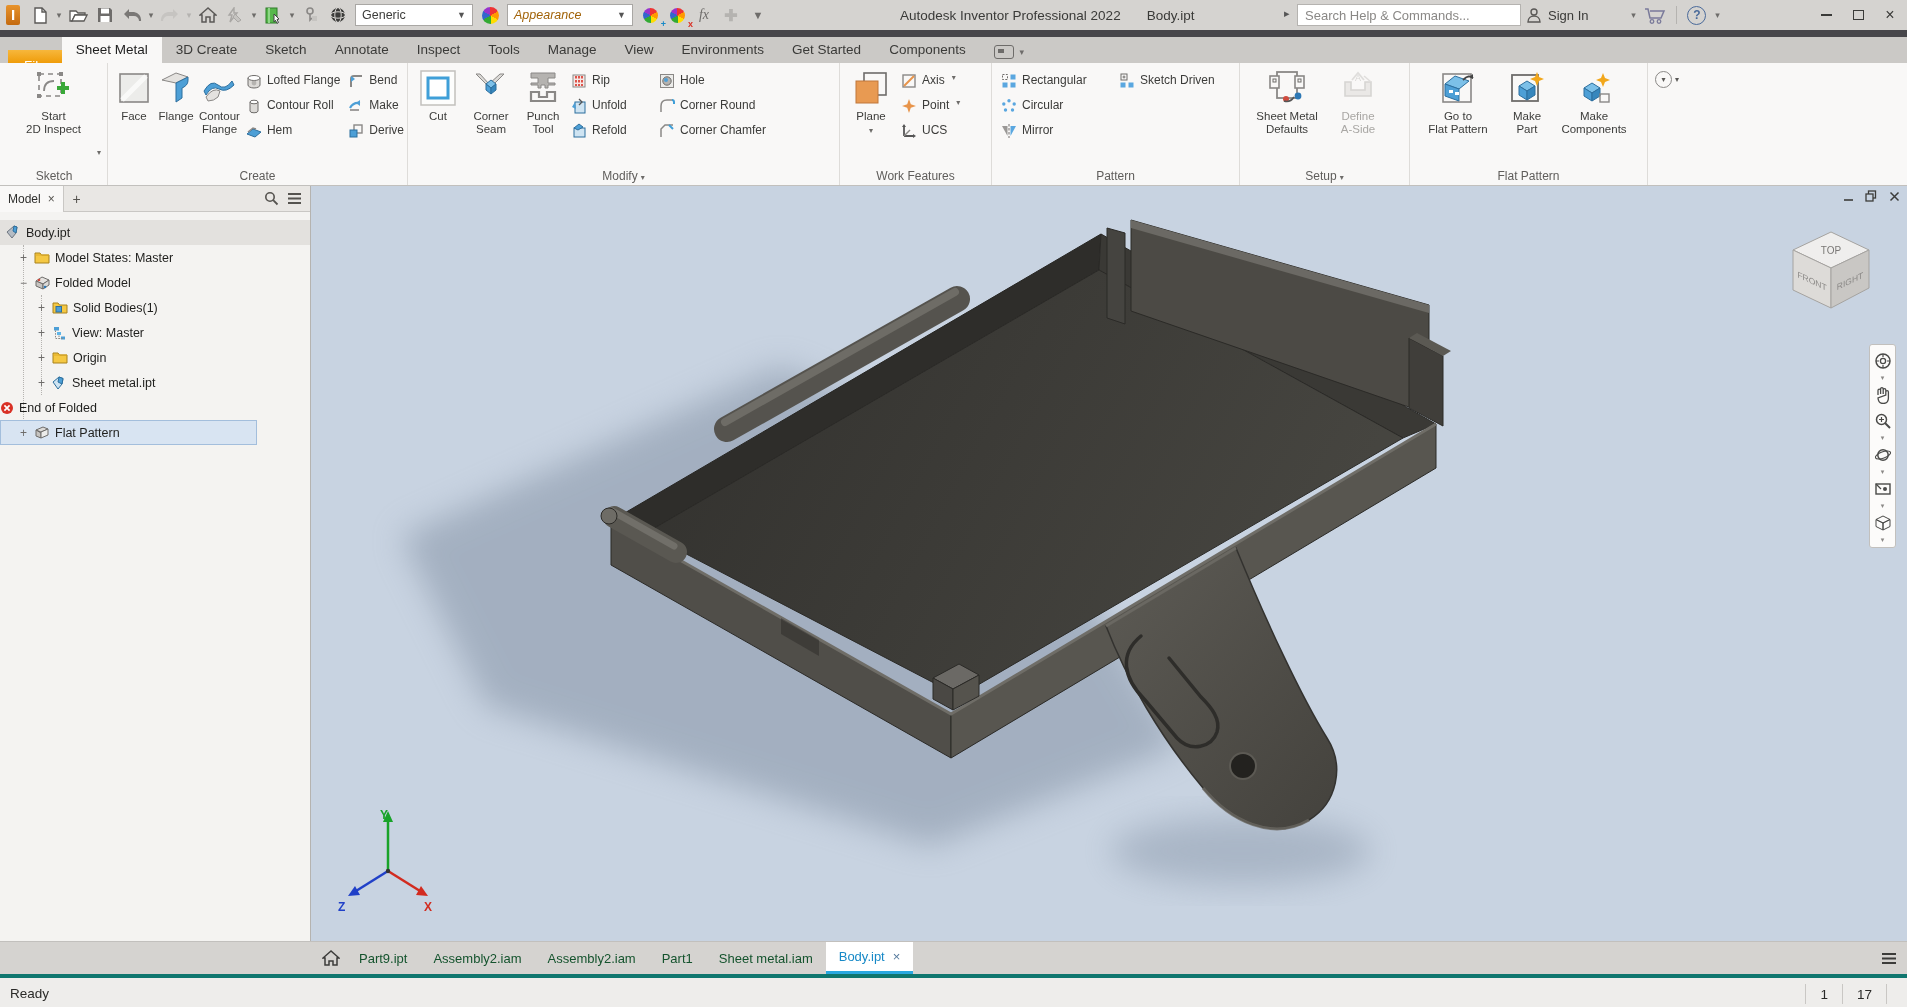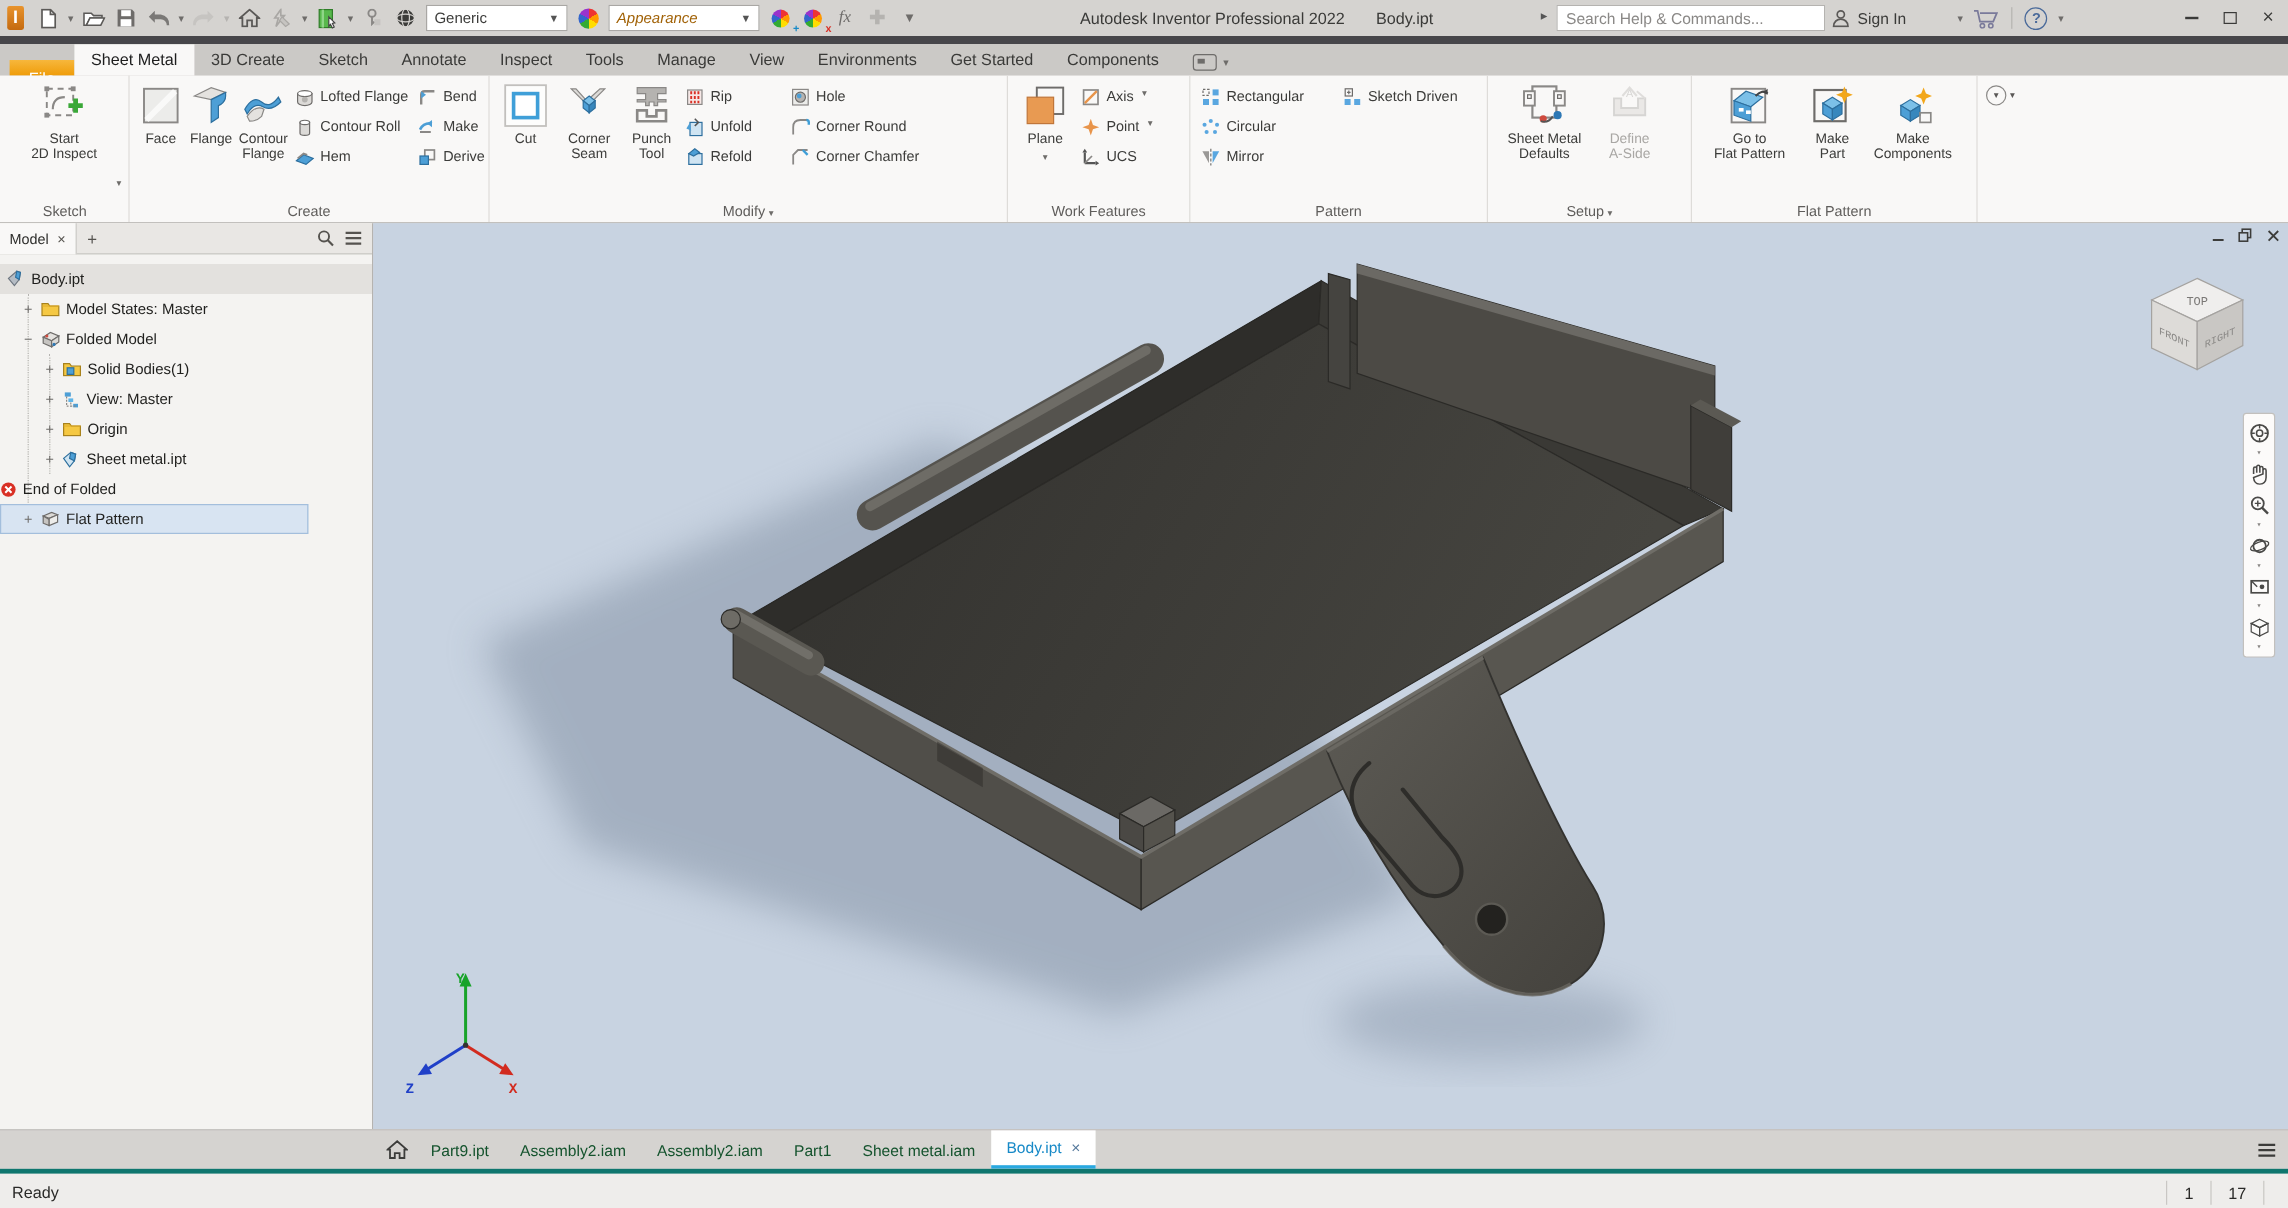--- a/index.html
+++ b/index.html
@@ -79,21 +79,21 @@
 #bh-icons { margin-left:auto; display:flex; align-items:center; gap:8px; padding-right:8px; }
 #tree { position:relative; padding-top:8px; font-size:12.5px; color:#1f1f1d; }
 .trow { height:25px; display:flex; align-items:center; gap:5px; position:relative; }
 .expander { width:11px; text-align:center; font-size:12px; color:#6e6c6a; flex:none; }
 .ticon { flex:none; display:flex; }
 .trow.docrow { background:#e3e1de; }
 .trow.selected { background:#d8e4f2; outline:1px solid #a3bedc; outline-offset:-1px; }
 .guide { position:absolute; width:0; border-left:1px dotted #b5b3b0; }
 
 
-#viewport { position:absolute; left:311px; top:186px; width:1596px; height:755px; background:#c8d3e1; overflow:hidden;font-family:Liberation Mono, monospace; }
+#viewport { position:absolute; left:311px; top:186px; width:1596px; height:755px; background:#c8d3e1; overflow:hidden; }
 #docwin-controls { position:absolute; right:6px; top:3px; display:flex; gap:9px; align-items:center; z-index:5; }
 #docwin-controls .d { width:14px; height:14px; display:flex; align-items:center; justify-content:center; color:#3c3c3a; }
 #viewcube { position:absolute; right:26px; top:40px; width:100px; height:92px; }
 #navbar { position:absolute; right:11px; top:158px; width:27px; background:#fcfbfa; border:1px solid #c2c0bd;
   border-radius:3px; display:flex; flex-direction:column; align-items:center; padding:4px 0; gap:2px; }
 .navicon { width:21px; height:24px; display:flex; align-items:center; justify-content:center; }
 .navcaret { font-size:7px; color:#8a8886; line-height:6px; }
 #triad { position:absolute; left:25px; bottom:26px; }
 
 

